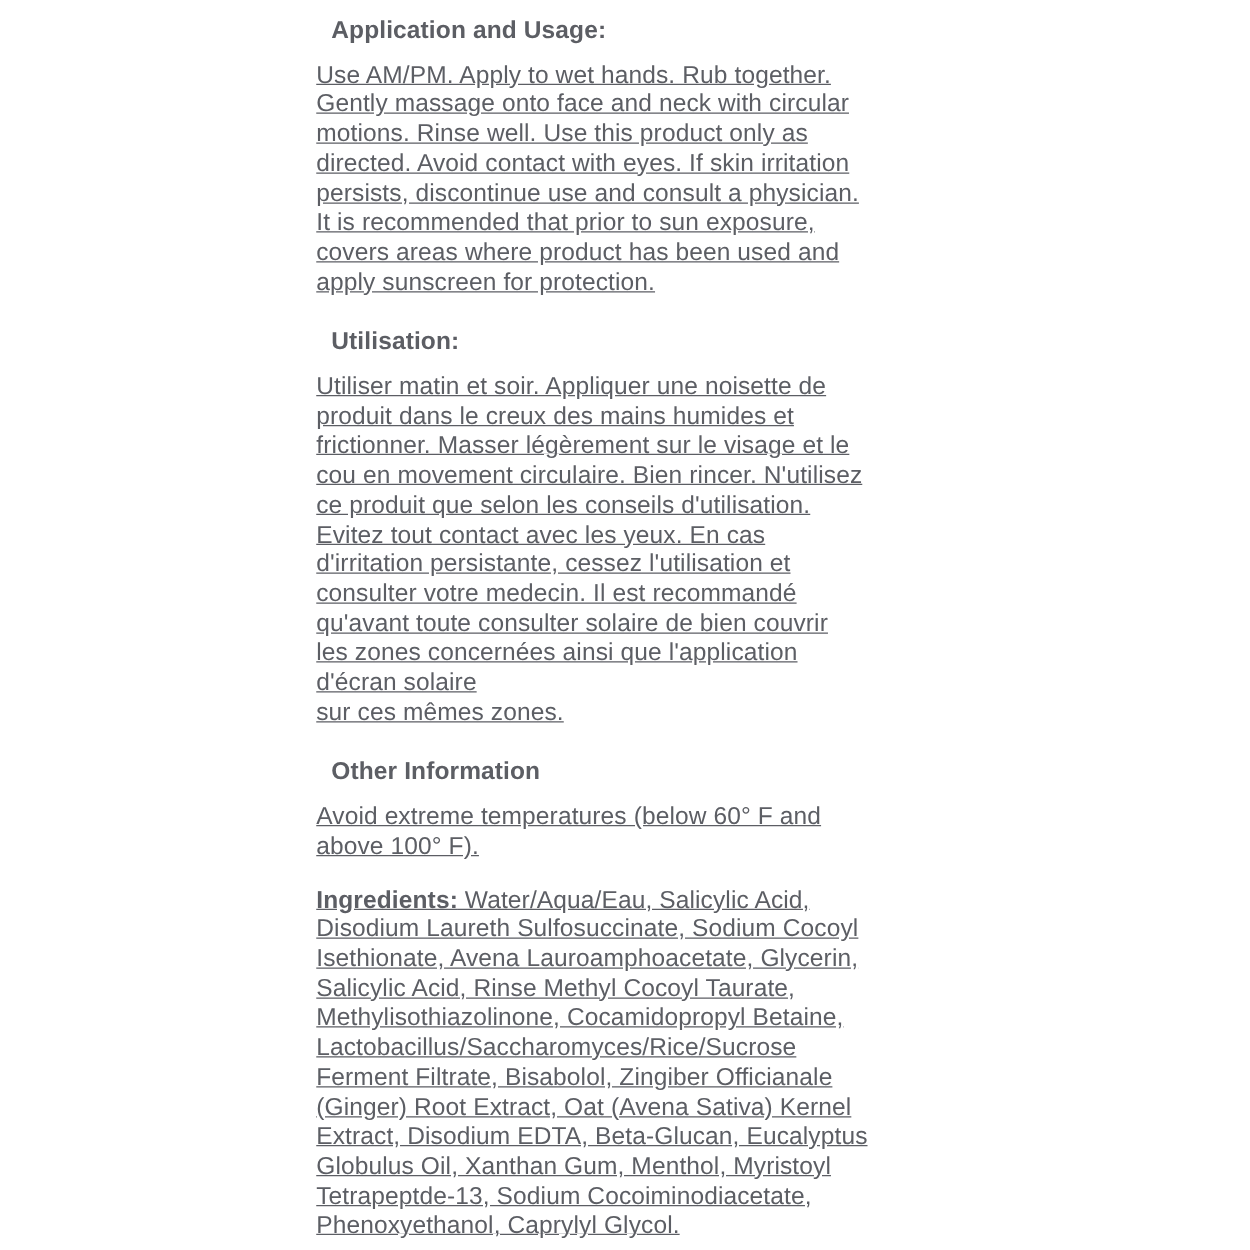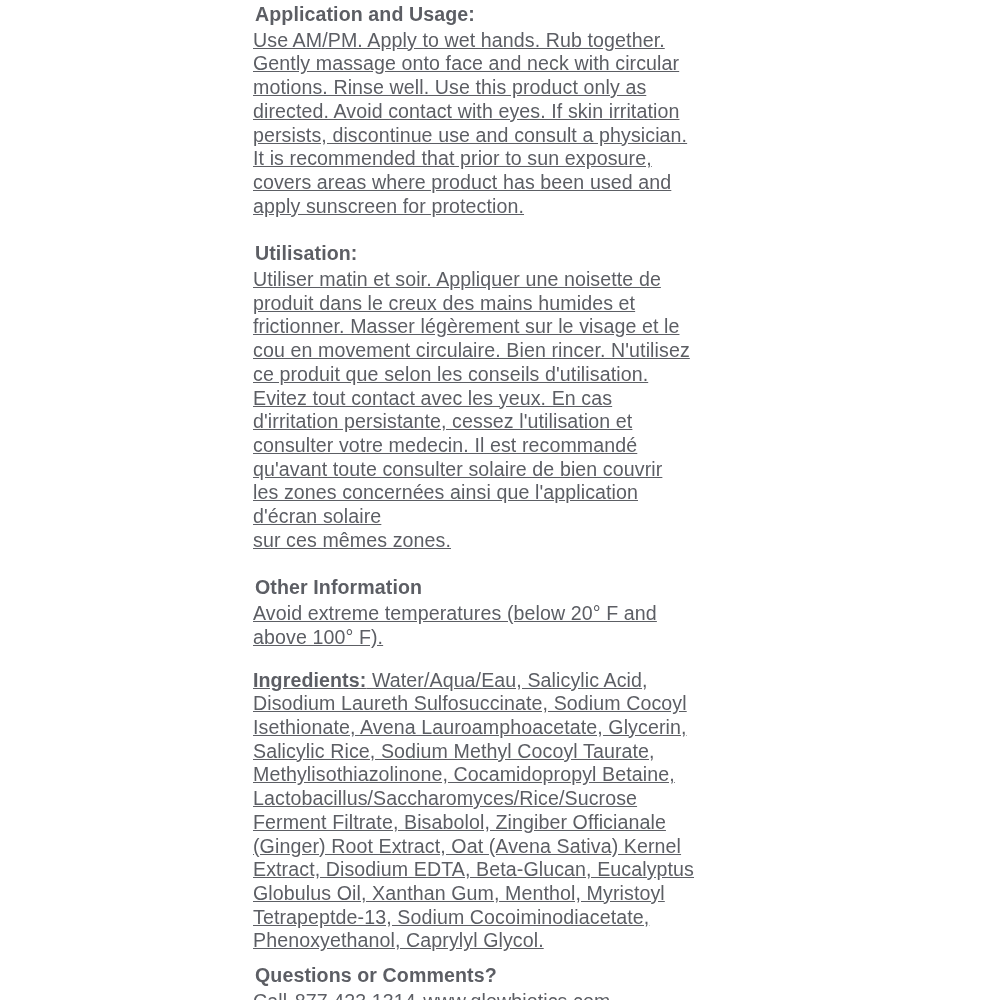--- a/index.html
+++ b/index.html
@@ -19,21 +19,21 @@
     top: 1px;
     width: 660px;
     color: #5c5e64;
     font-family: "Liberation Sans", "DejaVu Sans", sans-serif;
     font-size: 19.6px;
     line-height: 23.7px;
     letter-spacing: 0.1px;
   }
   .sec { margin: 0; }
   .sec h2 {
-    margin: 2px;
+    margin: 12px;
     font-size: inherit;
     line-height: inherit;
     font-weight: 700;
     color: inherit;
   }
   .line { white-space: nowrap; text-decoration: underline; }
   .gap-std  { margin-top: 24px; }
   .gap-med  { margin-top: 19px; }
   .gap-sm   { margin-top: 11px; }
   strong { font-weight: 700; }
@@ -72,31 +72,31 @@
         <div class="line">qu'avant toute consulter solaire de bien couvrir</div>
         <div class="line">les zones concernées ainsi que l'application</div>
         <div class="line">d'écran solaire</div>
         <div class="line">sur ces mêmes zones.</div>
       </div>
   </section>
 
   <section class="sec gap-std">
     <h2>Other Information</h2>
     <div class="lines">
-        <div class="line">Avoid extreme temperatures (below 20° F and</div>
+        <div class="line">Avoid extreme temperatures (below 60° F and</div>
         <div class="line">above 100° F).</div>
       </div>
   </section>
 
   <section class="sec gap-med">
     <div class="lines">
         <div class="line"><strong>Ingredients:</strong> Water/Aqua/Eau, Salicylic Acid,</div>
         <div class="line">Disodium Laureth Sulfosuccinate, Sodium Cocoyl</div>
         <div class="line">Isethionate, Avena Lauroamphoacetate, Glycerin,</div>
-        <div class="line">Salicylic Rice, Sodium Methyl Cocoyl Taurate,</div>
+        <div class="line">Salicylic Acid, Rinse Methyl Cocoyl Taurate,</div>
         <div class="line">Methylisothiazolinone, Cocamidopropyl Betaine,</div>
         <div class="line">Lactobacillus/Saccharomyces/Rice/Sucrose</div>
         <div class="line">Ferment Filtrate, Bisabolol, Zingiber Officianale</div>
         <div class="line">(Ginger) Root Extract, Oat (Avena Sativa) Kernel</div>
         <div class="line">Extract, Disodium EDTA, Beta-Glucan, Eucalyptus</div>
         <div class="line">Globulus Oil, Xanthan Gum, Menthol, Myristoyl</div>
         <div class="line">Tetrapeptde-13, Sodium Cocoiminodiacetate,</div>
         <div class="line">Phenoxyethanol, Caprylyl Glycol.</div>
       </div>
   </section>

